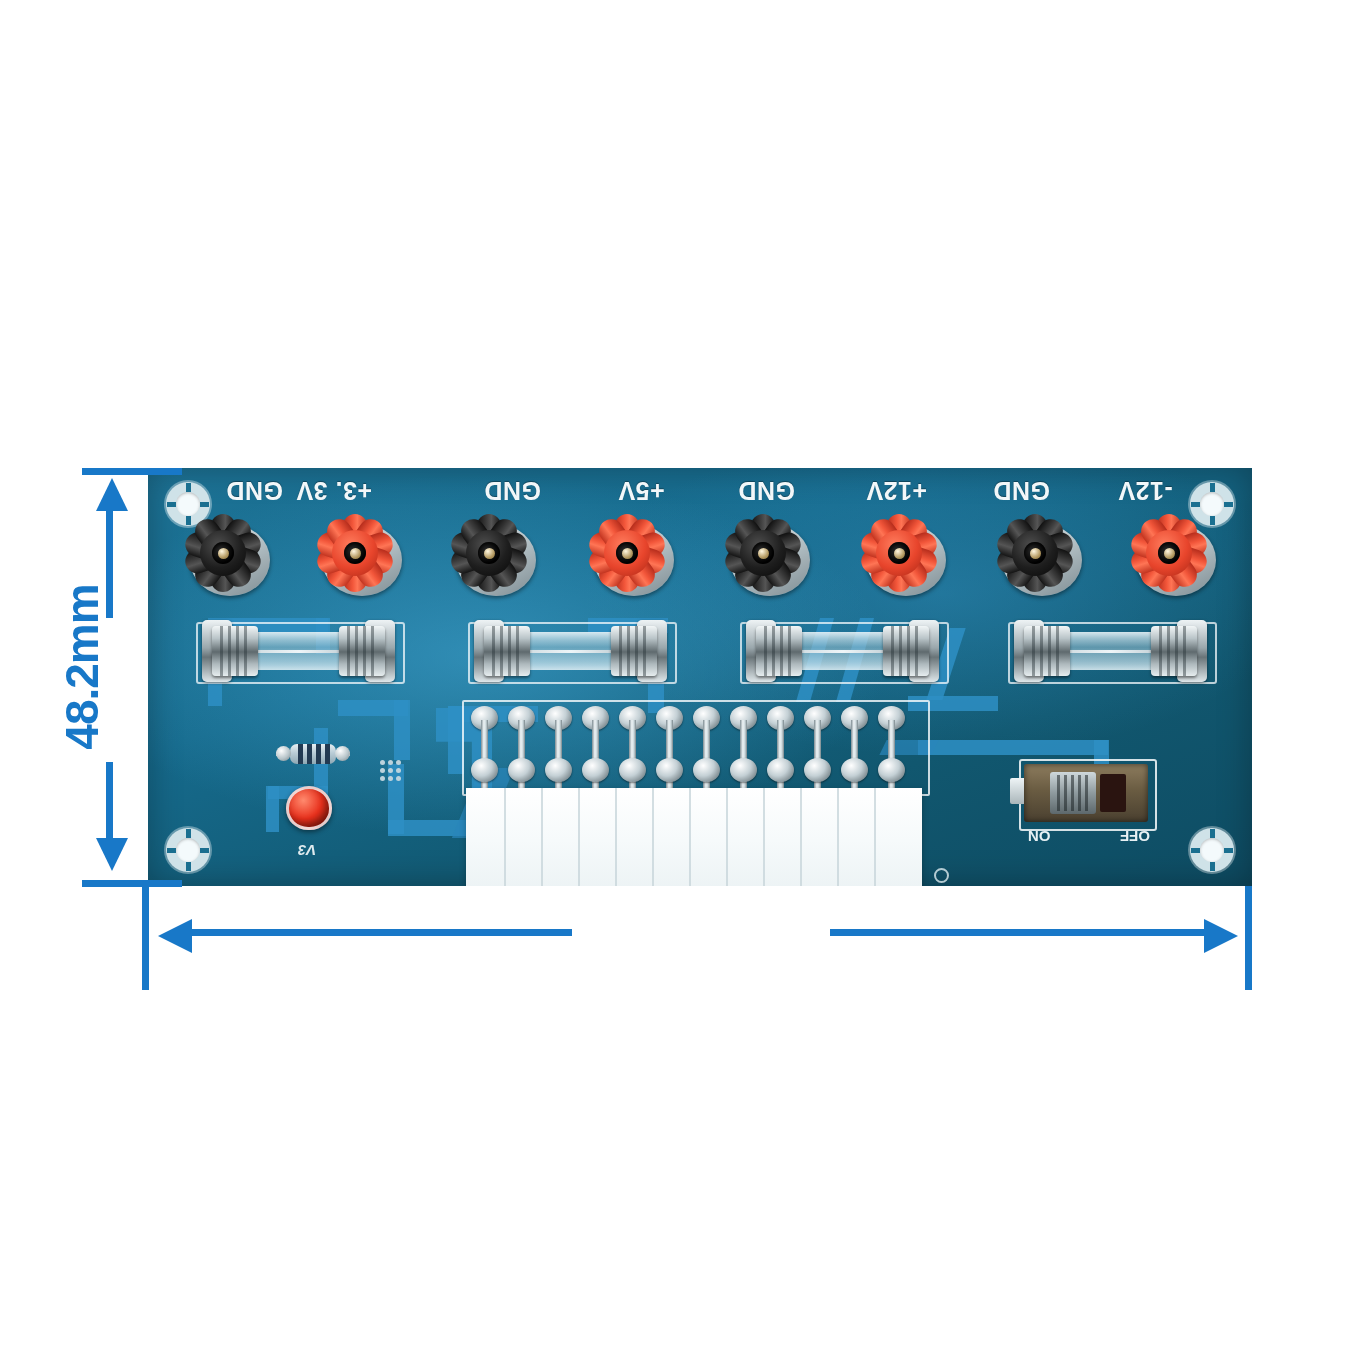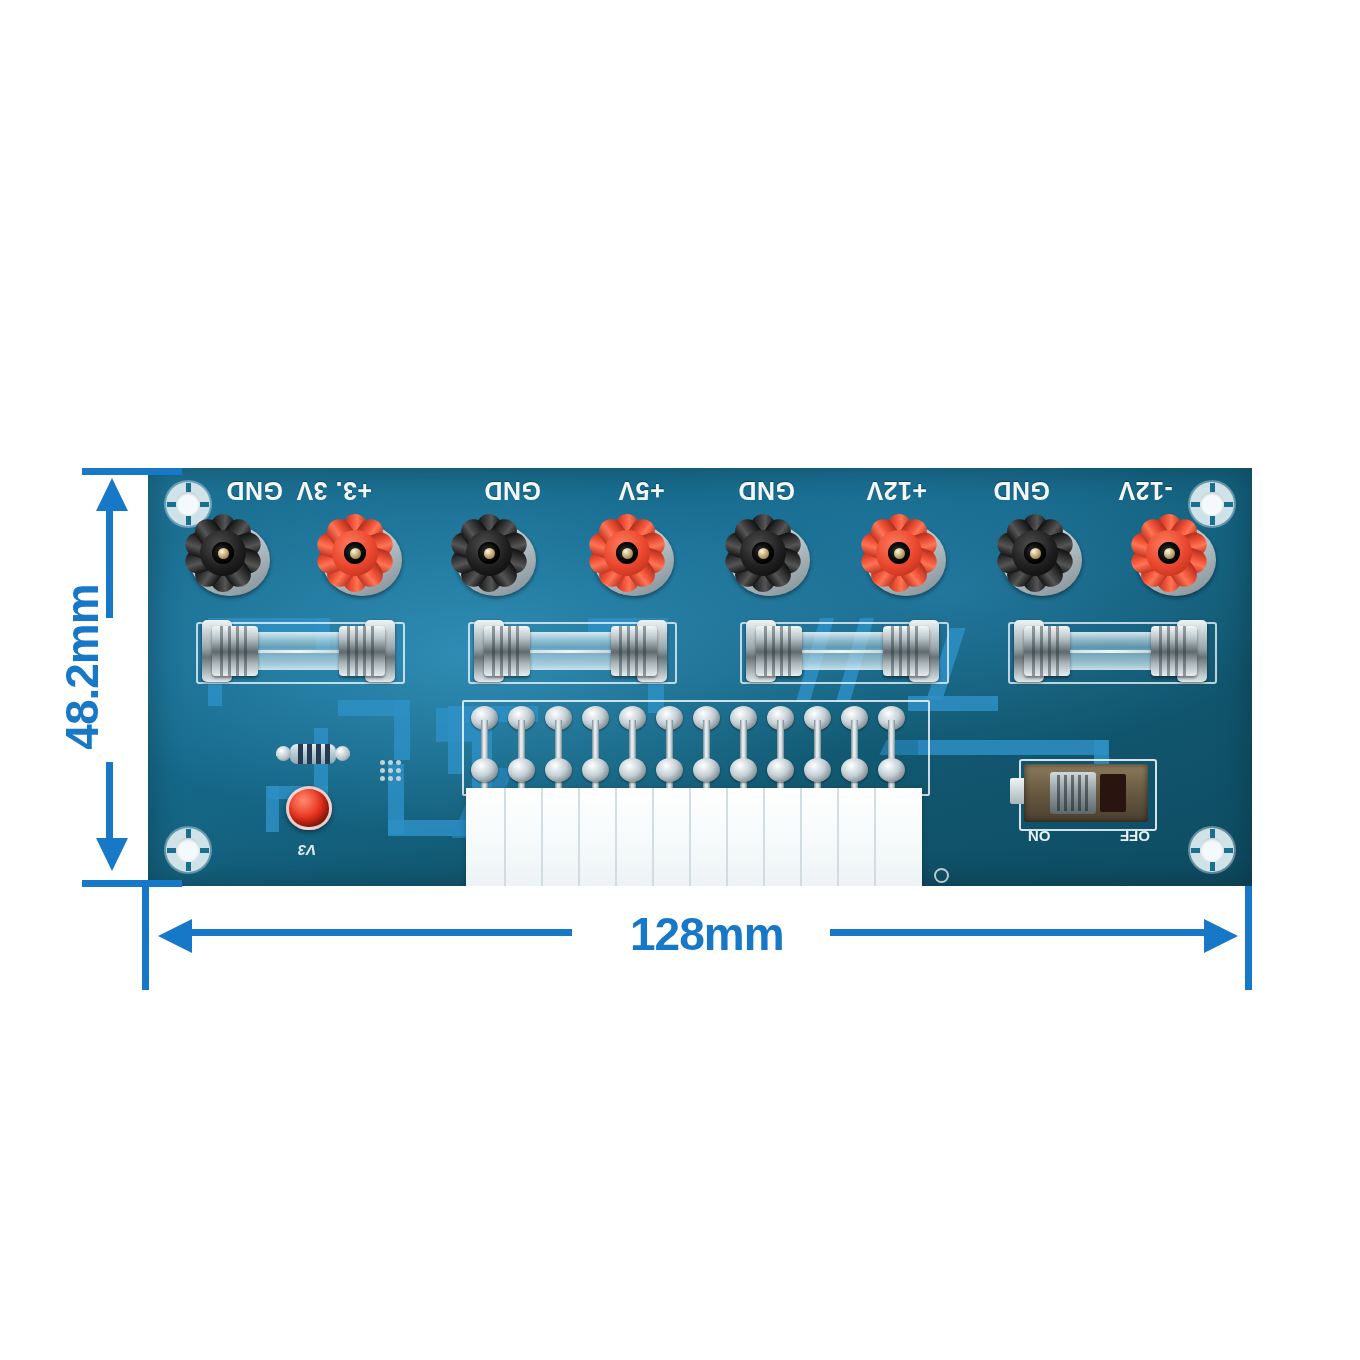--- a/index.html
+++ b/index.html
@@ -640,15 +640,14 @@
   <div class="arrow-head ah-down" style="left:96px;top:838px;"></div>
   <div id="dim-h-label" class="dim-label">48.2mm</div>
 
   <div class="ext-line" style="left:142px;top:886px;width:7px;height:104px;"></div>
   <div class="ext-line" style="left:1245px;top:886px;width:7px;height:104px;"></div>
 
   <div class="arrow-head ah-left" style="left:158px;top:919px;"></div>
   <div class="arrow-shaft" style="left:190px;top:929px;width:382px;height:7px;"></div>
   <div class="arrow-shaft" style="left:830px;top:929px;width:378px;height:7px;"></div>
   <div class="arrow-head ah-right" style="left:1204px;top:919px;"></div>
-  <div id="dim-w-label" class="dim-label">128mm</div>
 
 </div>
 
 </body></html>

